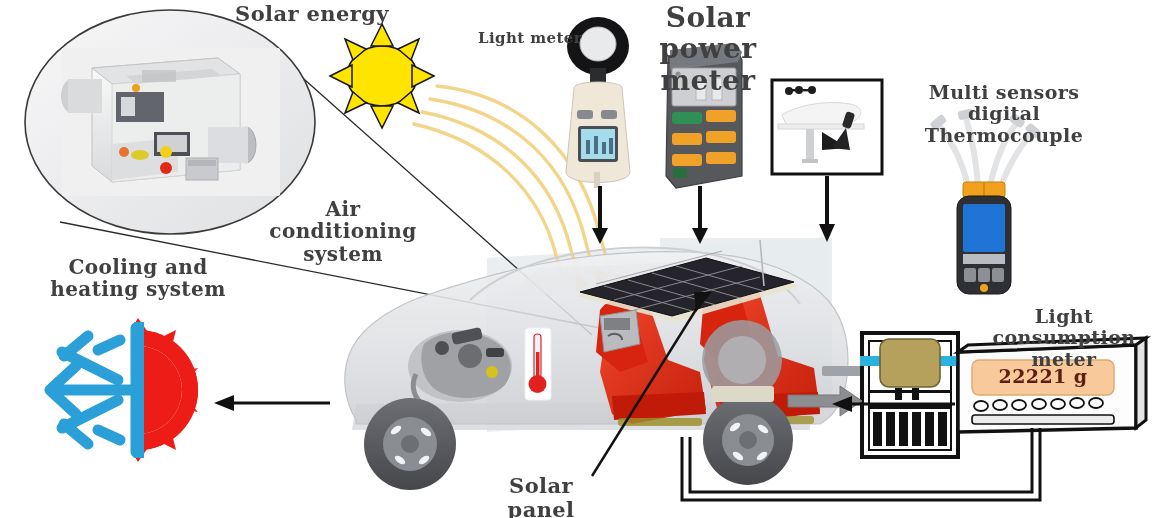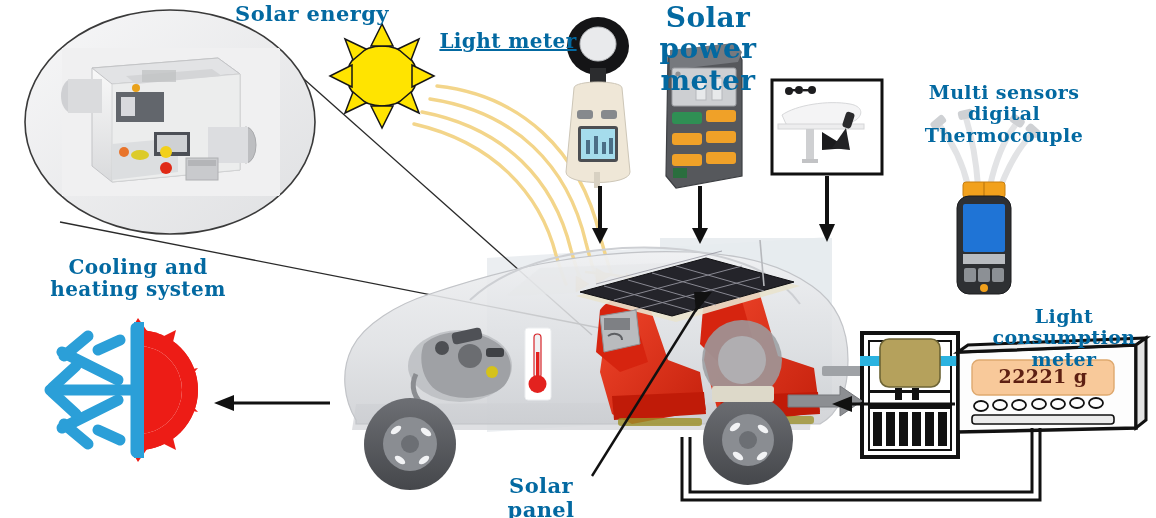--- a/index.html
+++ b/index.html
@@ -1,20 +1,20 @@
 <!DOCTYPE html>
 <html><head>
 <meta charset="utf-8">
 <style>
   html,body{margin:0;padding:0;background:#fff;}
   body{width:1156px;height:518px;overflow:hidden;
        font-family:"DejaVu Serif","Liberation Serif",serif;}
   #stage{position:relative;width:1156px;height:518px;background:#ffffff;}
   .lbl{position:absolute;font-family:"DejaVu Serif","Liberation Serif",serif;
-       font-weight:700;color:#0369a1;line-height:1.12;letter-spacing:.4px;
+       font-weight:700;color:#404040;line-height:1.12;letter-spacing:.4px;
        text-align:center;white-space:pre-line;}
   svg.layer{position:absolute;left:0;top:0;width:1156px;height:518px;overflow:visible;}
 </style>
 </head>
 <body>
 
 <div id="stage">
 
   <svg class="layer">
     <polygon points="487,258 830,237 830,410 487,432" fill="#E7EBEE" opacity="0.85"></polygon>
@@ -404,29 +404,31 @@
       <path d="M682,437 L682,500 L1040,500 L1040,428"></path>
       <path d="M690,437 L690,492 L1032,492 L1032,428"></path>
     </g>
 
     <line x1="592" y1="476" x2="702" y2="300" stroke="#111" stroke-width="2.4"></line>
     <polygon points="696,312 712,292 694,292" fill="#111"></polygon>
   </svg>
 
   <div class="lbl" style="left:232px;top:2px;width:160px;font-size:21px;">Solar energy</div>
 
-  <div class="lbl" style="left:438px;top:30px;width:140px;font-size:20px;text-decoration:underline;">Light meter</div>
+  <div class="lbl" style="left:460px;top:30px;width:140px;font-size:15px;">Light meter</div>
 
   <div class="lbl" style="left:636px;top:2px;width:144px;font-size:28px;">Solar power
 meter</div>
 
 
   <div class="lbl" style="left:896px;top:82px;width:216px;font-size:19px;">Multi sensors digital
 Thermocouple</div>
 
+  <div class="lbl" style="left:250px;top:198px;width:186px;font-size:20px;">Air conditioning
+system</div>
 
   <div class="lbl" style="left:40px;top:256px;width:196px;font-size:20px;">Cooling and
 heating system</div>
 
   <div class="lbl" style="left:478px;top:474px;width:126px;font-size:21px;">Solar panel</div>
 
 
   <div class="lbl" style="left:978px;top:306px;width:172px;font-size:19px;">Light consumption
 meter</div>
 

